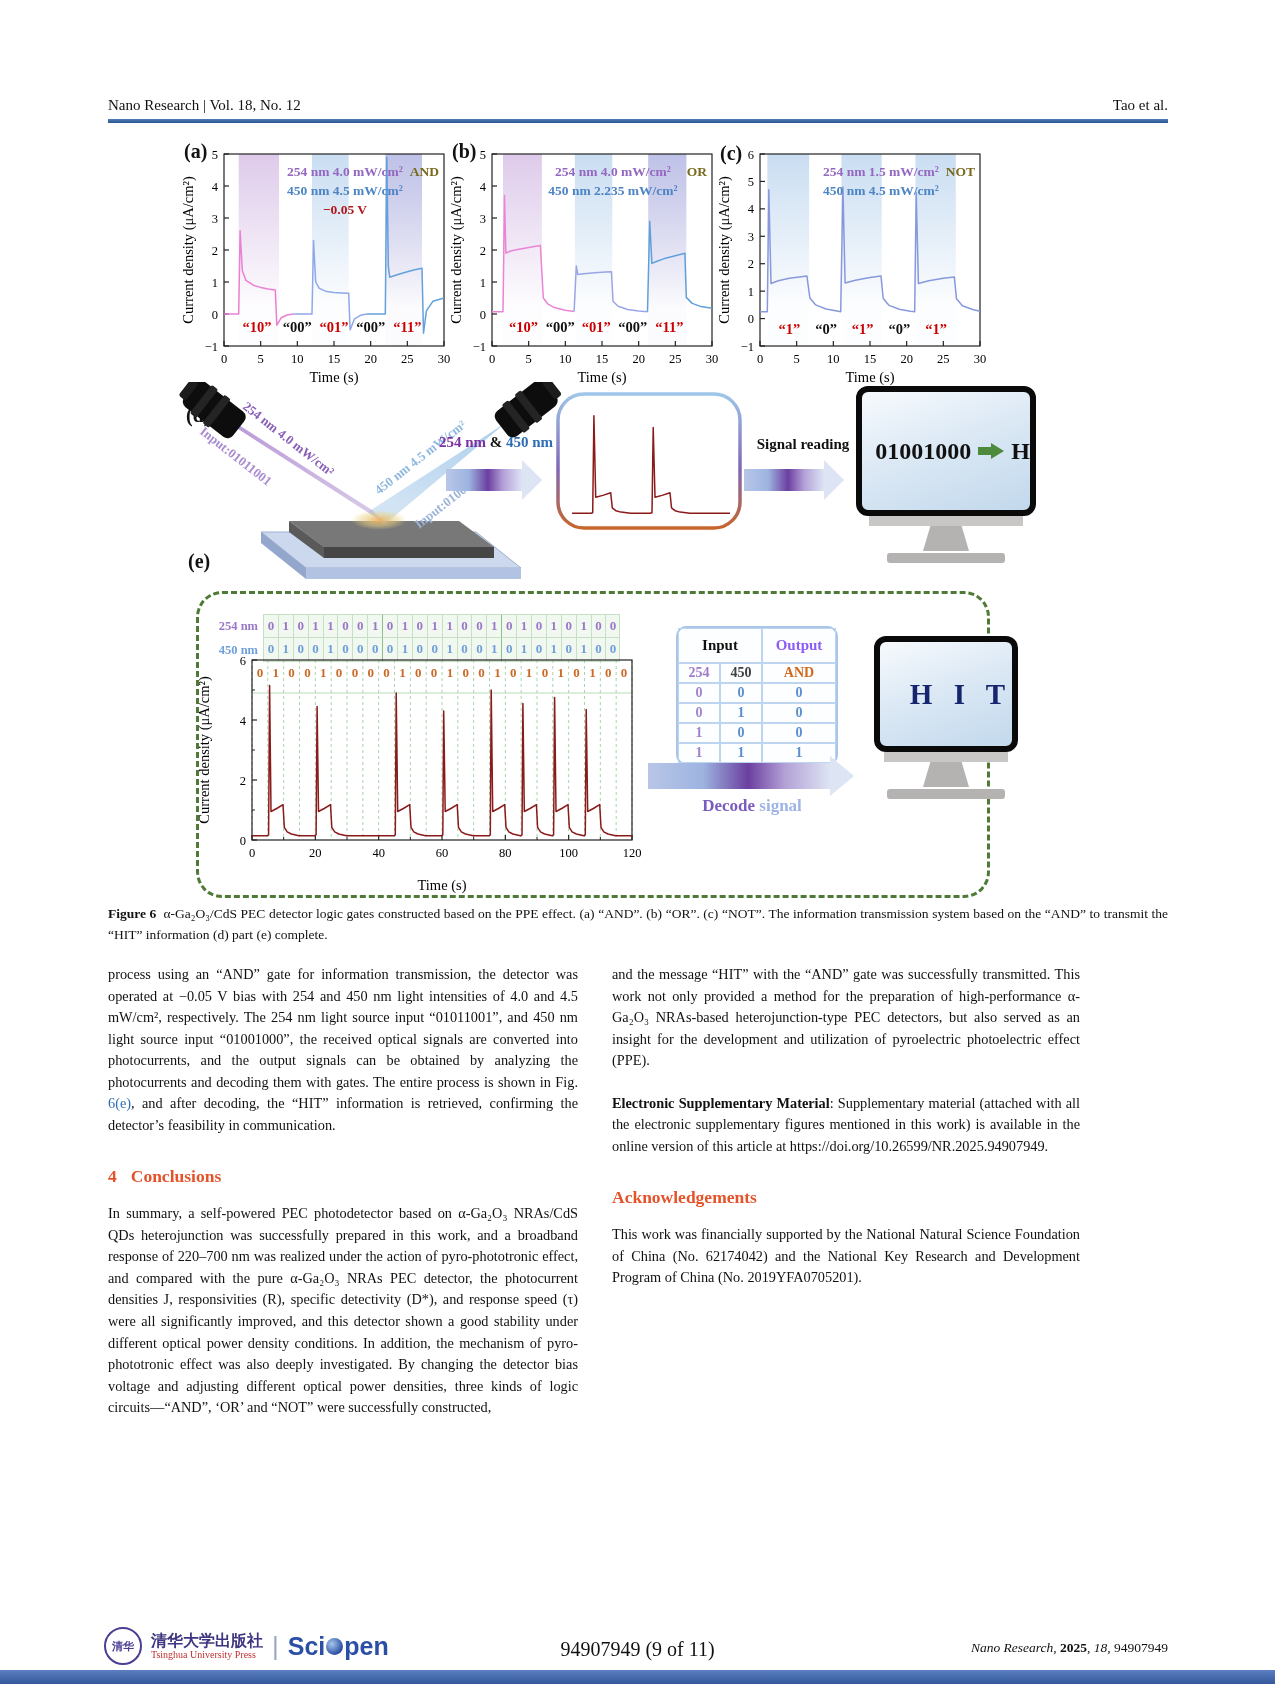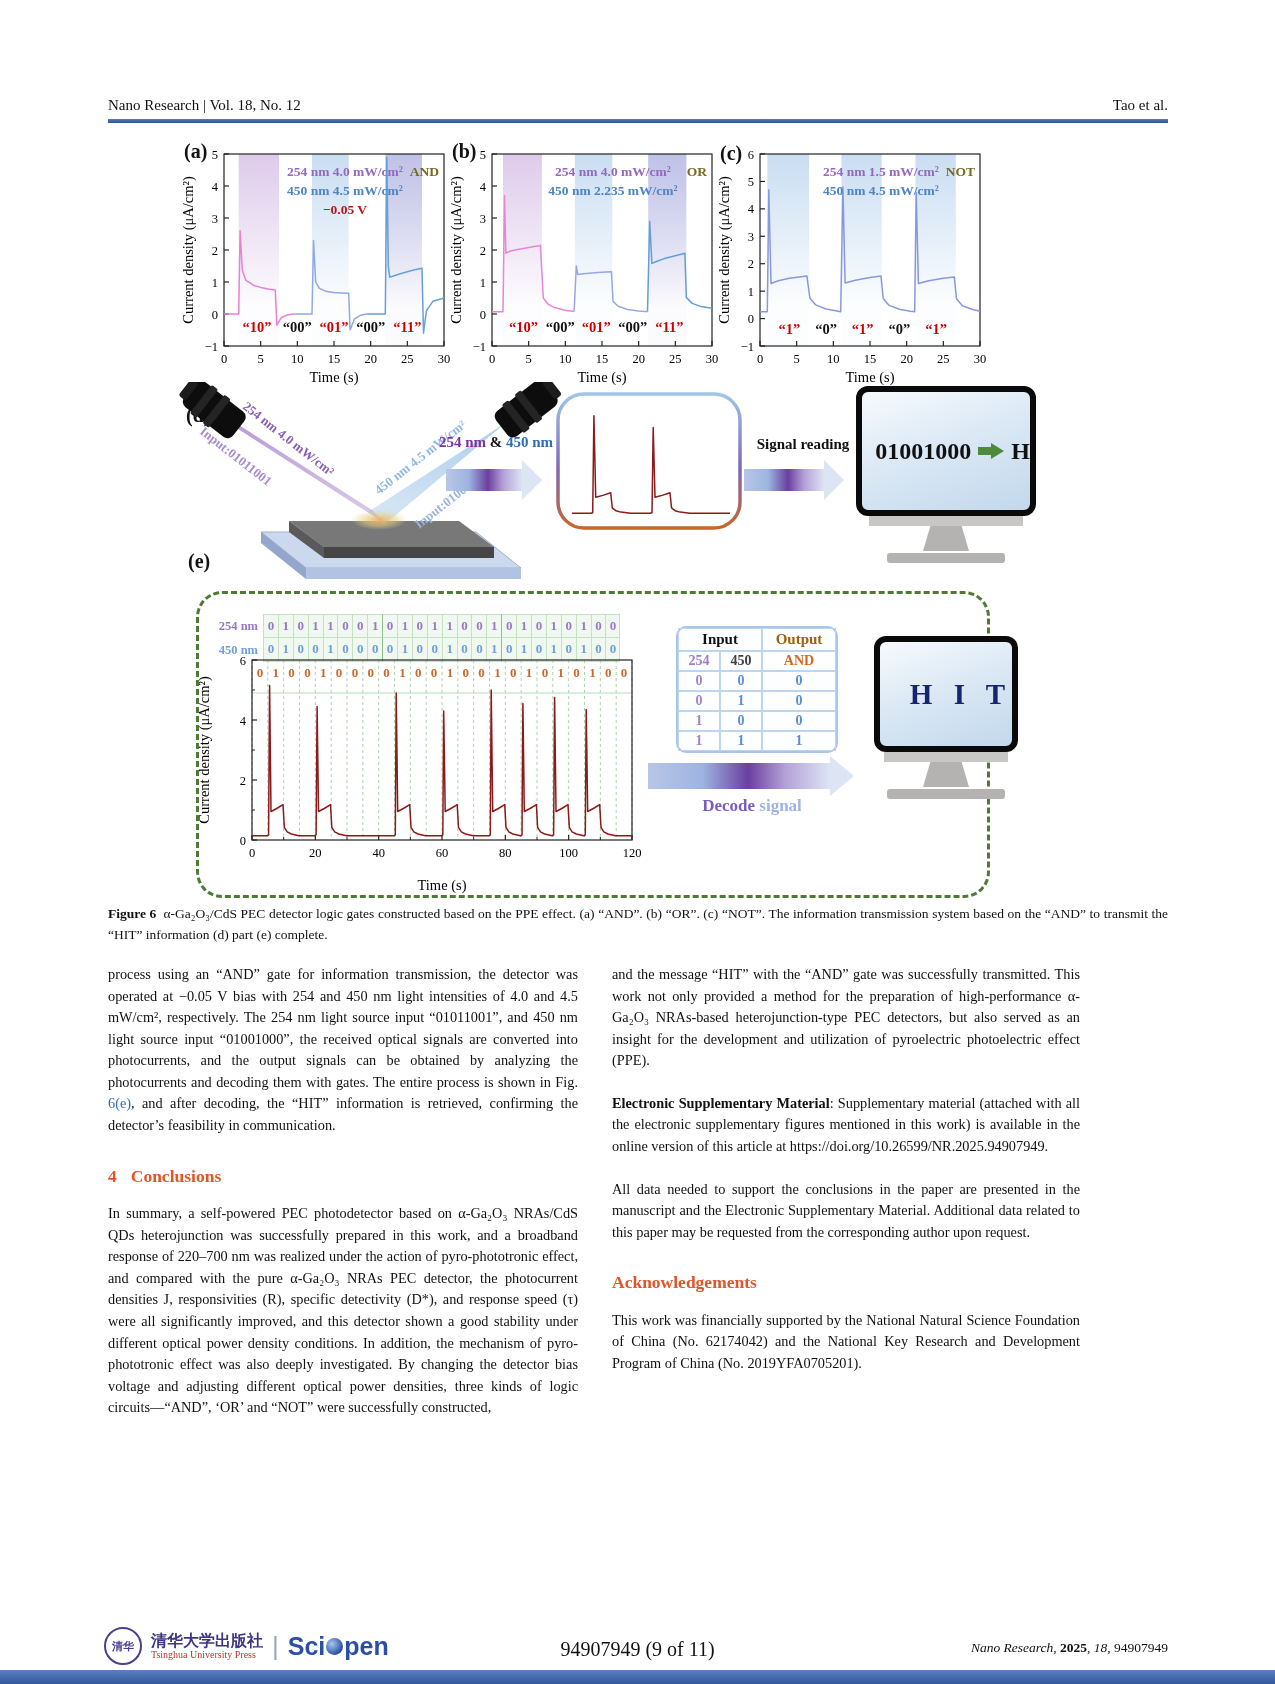--- a/index.html
+++ b/index.html
@@ -64,21 +64,21 @@
   .bitlabel{width:56px;text-align:right;padding-right:5px;font-size:12.5px;font-weight:bold;line-height:24px;}
   .bitcell{width:14.9px;box-sizing:border-box;border:1px solid #c6e0c6;border-right:none;background:#f1f8ef;
            font-size:13px;font-weight:bold;text-align:center;line-height:22px;}
   .bitcell.b8{border-left:1.5px solid #8fbf8f;}
   .bitcell.last{border-right:1px solid #c6e0c6;}
   .bitrow.r2 .bitcell{border-top:none;}
 
   #truth-table{position:absolute;left:676px;top:626px;border-collapse:separate;border-spacing:0;
                background:#fdfeff;border:2px solid #a9c6e8;border-radius:10px;text-align:center;font-weight:bold;}
   #truth-table th,#truth-table td{border:1px solid #bdd5ee;font-size:14px;padding:1px 5px;}
-  #truth-table th{font-size:15px;padding:2px 5px;}
+  #truth-table th{font-size:15px;padding:8px 5px;}
   .tt-254{width:30px;} .tt-450{width:30px;} .tt-and{width:62px;}
   #decode-label{left:652px;top:796px;width:200px;text-align:center;font-size:17px;font-weight:bold;}
 
   
   .caption{left:108px;top:904px;width:1060px;font-size:13.5px;line-height:1.52;text-align:justify;}
   .caption b{font-weight:bold;}
 
   
   .col{position:absolute;top:964px;font-size:14.3px;line-height:1.51;text-align:justify;}
   .col-left{left:108px;width:470px;}
@@ -530,21 +530,21 @@
         <text x="380.5833333333333" y="26.499999999999993" text-anchor="middle" font-size="13" font-weight="bold" fill="#c96a28">0</text>
         <text x="396.4166666666667" y="26.499999999999993" text-anchor="middle" font-size="13" font-weight="bold" fill="#c96a28">1</text>
         <text x="412.25" y="26.499999999999993" text-anchor="middle" font-size="13" font-weight="bold" fill="#c96a28">0</text>
         <text x="428.0833333333333" y="26.499999999999993" text-anchor="middle" font-size="13" font-weight="bold" fill="#c96a28">0</text>
       </svg></div>
 
   <table id="truth-table">
       <tbody>
         <tr>
           <th colspan="2" style="color:#111">Input</th>
-          <th style="color:#a16207">Output</th>
+          <th style="color:#8b5cf6">Output</th>
         </tr>
         <tr>
           <td class="tt-254" style="color:#a07cc8">254</td>
           <td class="tt-450" style="color:#404040">450</td>
           <td class="tt-and" style="color:#d2691e">AND</td>
         </tr>
         <tr>
           <td style="color:#a284cc">0</td>
           <td style="color:#5b8fd0">0</td>
           <td style="color:#5b8fd0">0</td>
@@ -590,21 +590,20 @@
 
   <div class="col col-left">
     <p><span>process using an “AND” gate for information transmission, the detector was operated at −0.05 V bias with 254 and 450 nm light intensities of 4.0 and 4.5 mW/cm², respectively. The 254 nm light source input “01011001”, and 450 nm light source input “01001000”, the received optical signals are converted into photocurrents, and the output signals can be obtained by analyzing the photocurrents and decoding them with gates. The entire process is shown in Fig. </span><span class="fig-link">6(e)</span><span>, and after decoding, the “HIT” information is retrieved, confirming the detector’s feasibility in communication.</span></p>
     <div class="sec-head"><span class="sec-num">4</span><span>Conclusions</span></div>
     <p>In summary, a self-powered PEC photodetector based on α-Ga₂O₃ NRAs/CdS QDs heterojunction was successfully prepared in this work, and a broadband response of 220–700 nm was realized under the action of pyro-phototronic effect, and compared with the pure α-Ga₂O₃ NRAs PEC detector, the photocurrent densities J, responsivities (R), specific detectivity (D*), and response speed (τ) were all significantly improved, and this detector shown a good stability under different optical power density conditions. In addition, the mechanism of pyro-phototronic effect was also deeply investigated. By changing the detector bias voltage and adjusting different optical power densities, three kinds of logic circuits—“AND”, ‘OR’ and “NOT” were successfully constructed,</p>
   </div>
 
   <div class="col col-right">
     <p>and the message “HIT” with the “AND” gate was successfully transmitted. This work not only provided a method for the preparation of high-performance α-Ga₂O₃ NRAs-based heterojunction-type PEC detectors, but also served as an insight for the development and utilization of pyroelectric photoelectric effect (PPE).</p>
     <p><span class="esm-bold">Electronic Supplementary Material</span><span>: Supplementary material (attached with all the electronic supplementary figures mentioned in this work) is available in the online version of this article at https://doi.org/10.26599/NR.2025.94907949.</span></p>
-    <p>All data needed to support the conclusions in the paper are presented in the manuscript and the Electronic Supplementary Material. Additional data related to this paper may be requested from the corresponding author upon request.</p>
     <div class="sec-head">Acknowledgements</div>
     <p>This work was financially supported by the National Natural Science Foundation of China (No. 62174042) and the National Key Research and Development Program of China (No. 2019YFA0705201).</p>
   </div>
 
   <div class="abs ft-logos">
     <div class="emblem">清华</div>
     <div class="pubtxt">
       <span class="pub-cn">清华大学出版社</span>
       <span class="pub-en">Tsinghua University Press</span>
     </div>

